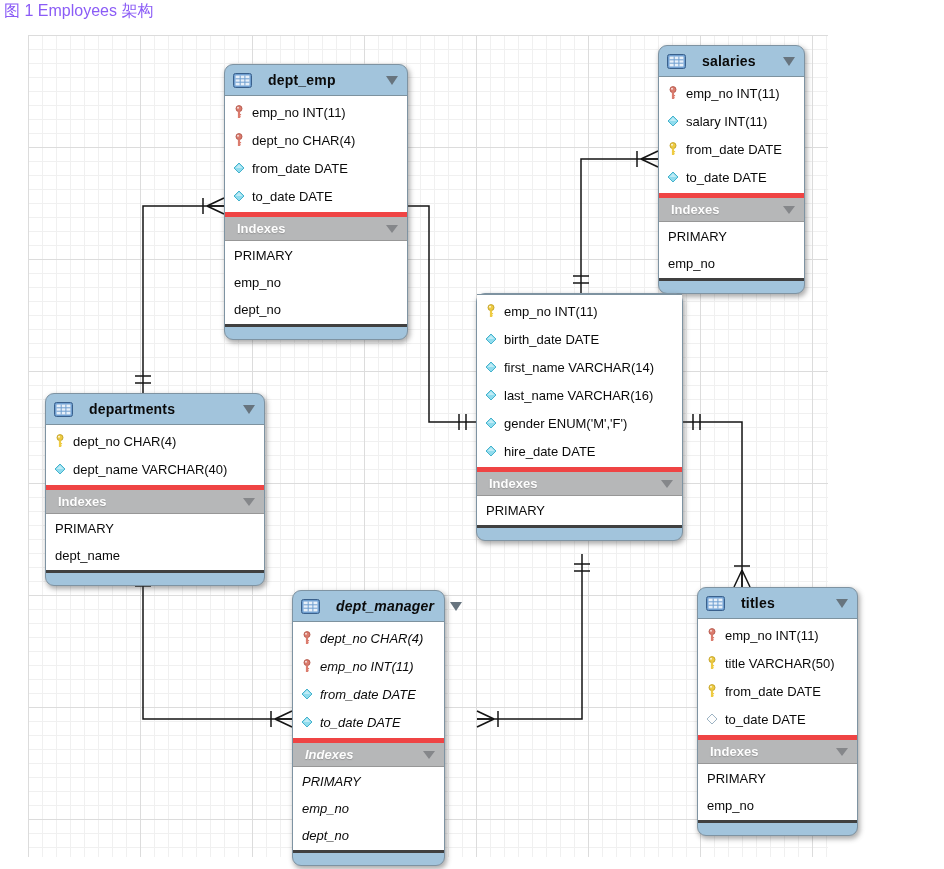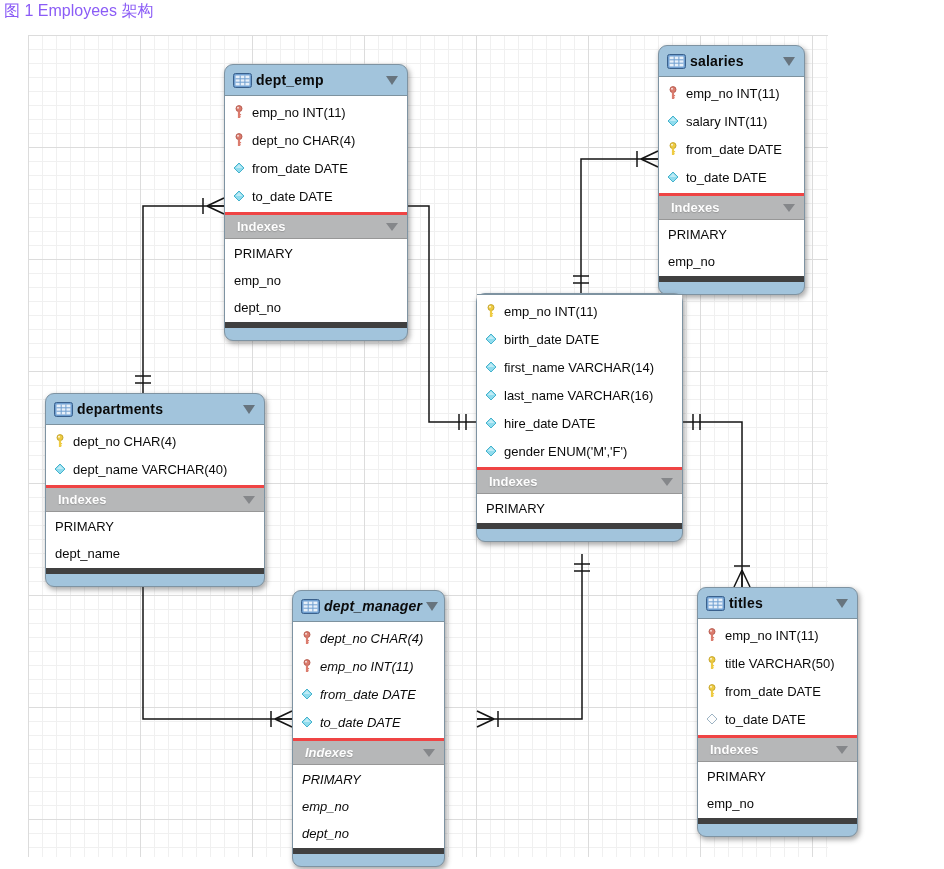--- a/index.html
+++ b/index.html
@@ -20,35 +20,35 @@
       linear-gradient(to bottom,#f0f0f0 1px,transparent 1px);
     background-size:112px 112px,112px 112px,14px 14px,14px 14px;
   }
   #wires{position:absolute;left:0;top:0;}
   .er-table{
     position:absolute;box-sizing:border-box;border-radius:9px;
     background:var(--header-blue,#a2c4dc);
     border:1px solid #7e93a2;
     box-shadow:1.5px 2.5px 5px rgba(70,70,70,.45);
   }
-  .er-header{height:30px;display:flex;align-items:center;padding:0 9px 0 8px;gap:4px;}
+  .er-header{height:30px;display:flex;align-items:center;padding:0 9px 0 8px;gap:16px;}
   .tbl-icon{display:flex;align-items:center;}
   .er-title{flex:1;font-size:14px;font-weight:bold;color:#0a0a0a;letter-spacing:.2px;}
   .tri{width:0;height:0;border-left:6.5px solid transparent;border-right:6.5px solid transparent;}
   .hdr-tri{border-top:9px solid #67747e;}
   .idx-tri{border-left:6px solid transparent;border-right:6px solid transparent;border-top:8px solid #85878a;}
-  .er-fields{background:#fff;border-top:1px solid #7d929f;border-bottom:3px solid #ef4444;padding:2px 0;}
+  .er-fields{background:#fff;border-top:1px solid #7d929f;border-bottom:5px solid #ef4444;padding:2px 0;}
   .er-field{height:28px;display:flex;align-items:center;gap:7px;padding:0 8px;font-size:13px;color:#0a0a0a;white-space:nowrap;}
   .fld-icon{display:flex;align-items:center;width:12px;justify-content:center;}
   .er-indexes-bar{
     height:23px;background:var(--indexes-gray,#b6b7b8);border-bottom:1px solid #979797;
     display:flex;align-items:center;padding:0 9px 0 12px;
   }
   .er-indexes-label{flex:1;color:#fdfdfd;font-weight:bold;font-size:13px;text-shadow:0 1px 1px rgba(120,120,120,.5);}
-  .er-index-rows{background:#fff;border-bottom:6px solid #404040;padding:1px 0;}
+  .er-index-rows{background:#fff;border-bottom:3px solid #404040;padding:1px 0;}
   .er-index-row{height:27px;display:flex;align-items:center;padding:0 9px;font-size:13px;color:#0a0a0a;}
   .er-footer{height:12px;}
 </style>
 </head>
 <body>
 
 <div class="page">
   <div class="figure-title">图 1 Employees 架构</div>
   <div class="grid"></div>
   <svg id="wires" width="944" height="869">
@@ -267,30 +267,30 @@
             </span>
             <span>last_name VARCHAR(16)</span>
           </div>
           <div class="er-field">
             <span class="fld-icon">
               <svg width="12" height="12" viewBox="0 0 12 12">
                 <polygon points="6,1 11,6 6,11 1,6" fill="#8fdcee" stroke="#45b2cc" stroke-width="1"></polygon>
                 <polygon points="6,2.6 9.4,6 6,6 2.6,6" fill="rgba(255,255,255,0.45)"></polygon>
               </svg>
             </span>
+            <span>gender ENUM('M','F')</span>
+          </div>
+          <div class="er-field">
+            <span class="fld-icon">
+              <svg width="12" height="12" viewBox="0 0 12 12">
+                <polygon points="6,1 11,6 6,11 1,6" fill="#8fdcee" stroke="#45b2cc" stroke-width="1"></polygon>
+                <polygon points="6,2.6 9.4,6 6,6 2.6,6" fill="rgba(255,255,255,0.45)"></polygon>
+              </svg>
+            </span>
             <span>hire_date DATE</span>
-          </div>
-          <div class="er-field">
-            <span class="fld-icon">
-              <svg width="12" height="12" viewBox="0 0 12 12">
-                <polygon points="6,1 11,6 6,11 1,6" fill="#8fdcee" stroke="#45b2cc" stroke-width="1"></polygon>
-                <polygon points="6,2.6 9.4,6 6,6 2.6,6" fill="rgba(255,255,255,0.45)"></polygon>
-              </svg>
-            </span>
-            <span>gender ENUM('M','F')</span>
           </div>
         </div>
     <div class="er-indexes-bar">
       <span class="er-indexes-label">Indexes</span>
       <span class="tri idx-tri"></span>
     </div>
     <div class="er-index-rows">
           <div class="er-index-row">PRIMARY</div>
         </div>
     <div class="er-footer"></div>

